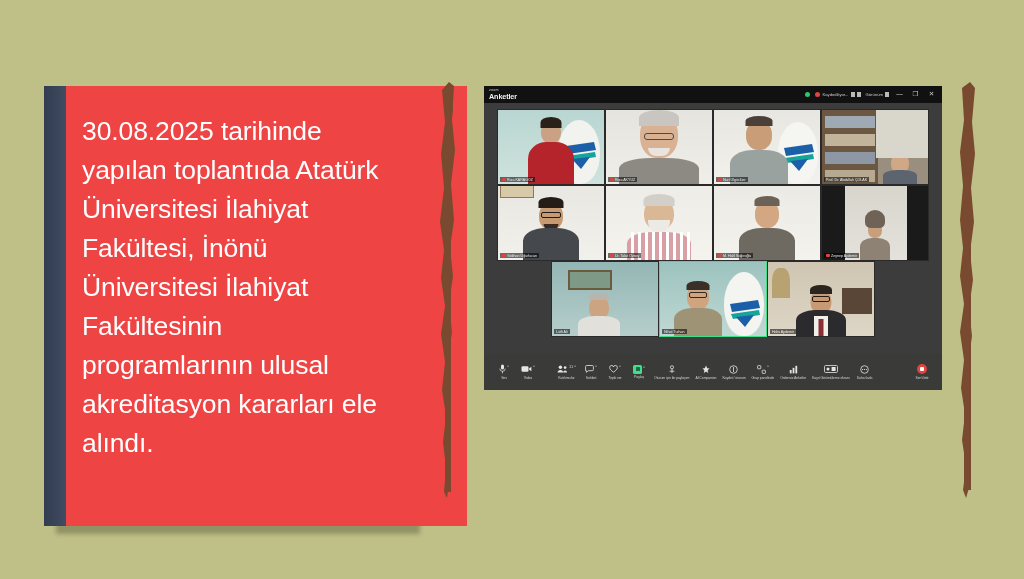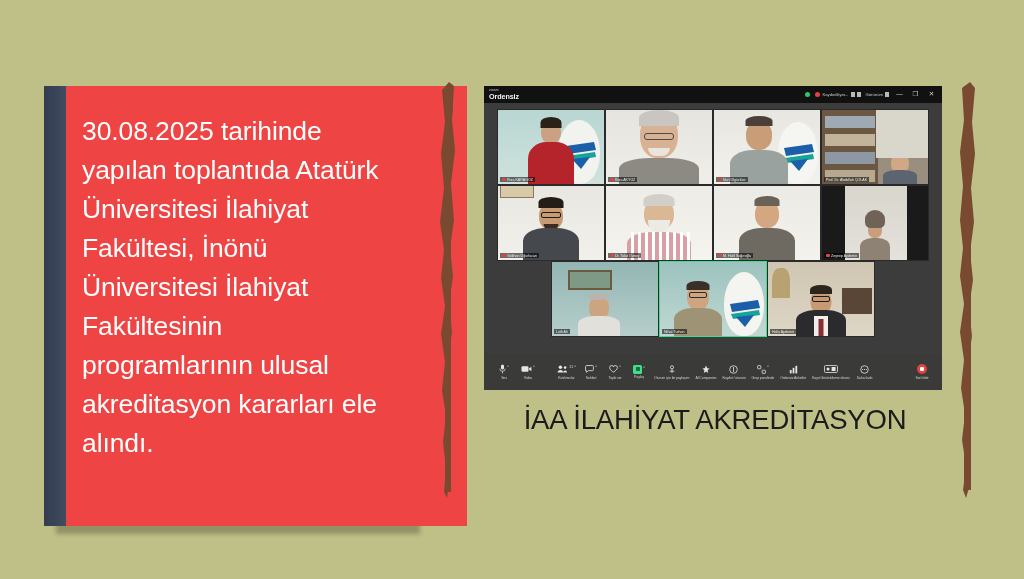--- a/index.html
+++ b/index.html
@@ -270,21 +270,21 @@
   <svg class="brush" id="brush-right" viewBox="0 0 22 420" preserveAspectRatio="none">
     <path fill="#7a4a30" d="M12 2 L17 8 L14 42 L17 74 L13 108 L16 142 L12 172 L15 200 L11 228 L14 256 L10 284 L13 312 L9 338 L12 364 L8 388 L11 408 L8 418 L5 410 L8 386 L4 360 L7 334 L3 308 L6 280 L2 252 L6 224 L2 196 L5 168 L2 140 L5 106 L2 72 L6 40 L4 8 Z"></path>
     <rect x="6" y="6" width="7" height="404" fill="#7a4a30"></rect>
   </svg>
 
   <div id="zoom-window">
 
     <div id="titlebar">
       <div id="brand">
         <span id="brand-zoom">zoom</span>
-        <span id="brand-workplace">Ordensiz</span>
+        <span id="brand-workplace">Anketler</span>
       </div>
       <div id="titlebar-right">
         <span class="dot green"></span>
         <span class="tb-chip">
           <span class="dot red"></span>
           <span>Kaydediliyor...</span>
           <span class="sq"></span>
           <span class="sq"></span>
         </span>
         <span class="tb-chip">
@@ -626,16 +626,15 @@
       <div class="tool leave" style="margin-left:auto">
         <span class="glyph">
             <span></span>
           </span>
         <span class="lbl">Sen'i bitir</span>
       </div>
     </div>
   </div>
 
   <div id="caption">
-    <div>İAA İLAHİYAT AKREDİTASYON</div>
   </div>
 
 </div>
 
 </body></html>

